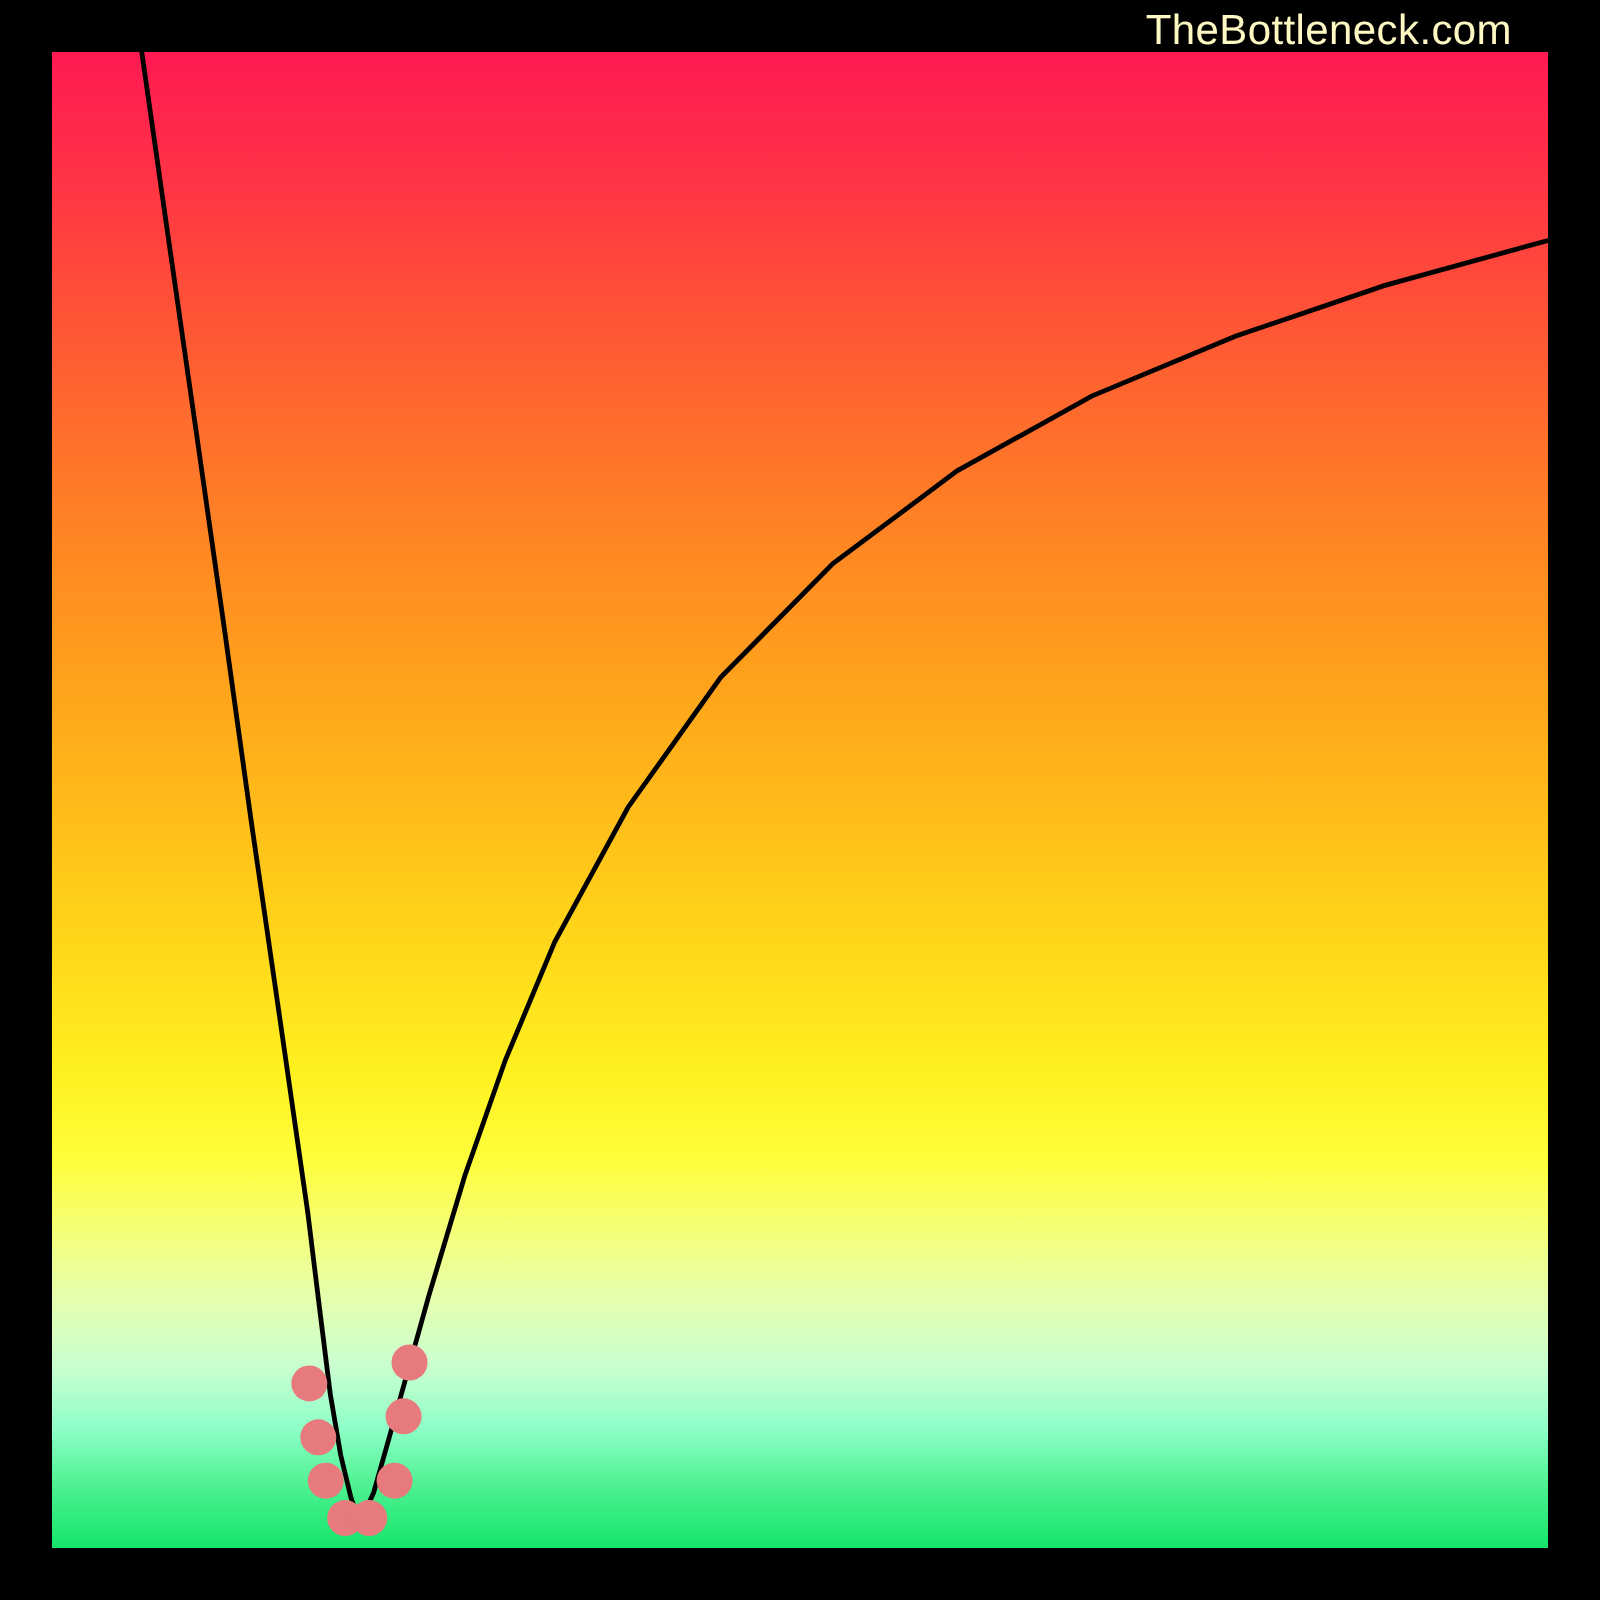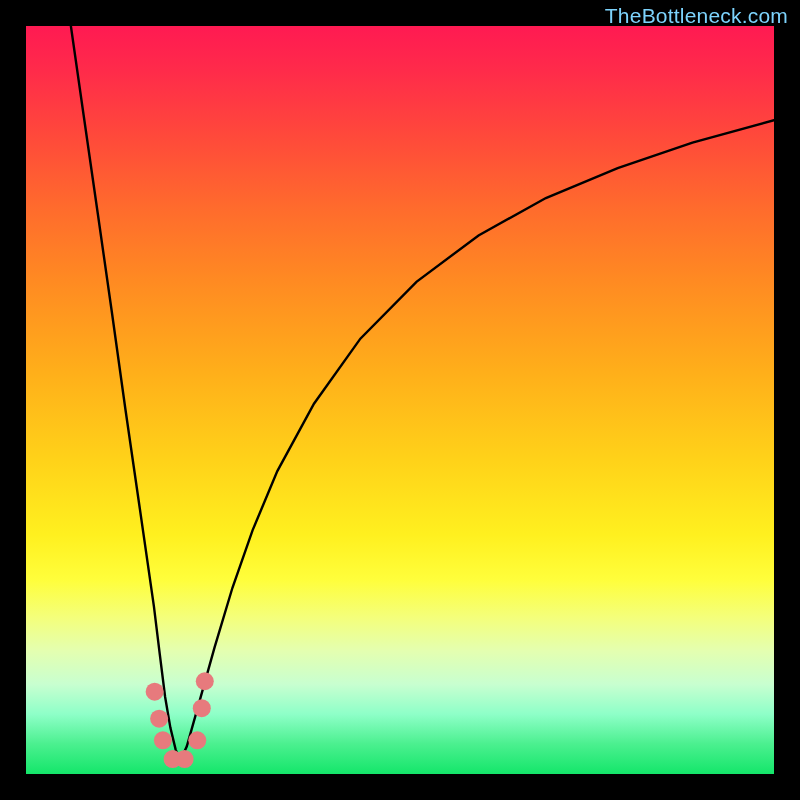--- a/index.html
+++ b/index.html
@@ -43,22 +43,22 @@
       #e4ffb0 83.5%,
       #c8ffd0 88%,
       #8effc8 92%,
       #4bf08f 96%,
       #14e66a 100%
     );
   }
   .watermark {
     position: absolute;
     top: 4px;
-    right: 12px;
-    color: #7dd3fc;
+    right: 44px;
+    color: #fef9c3;
     font-size: 21px;
     letter-spacing: 0.2px;
     font-weight: 500;
   }
   svg.curve {
     position: absolute;
     inset: 0;
     width: 100%;
     height: 100%;
   }

